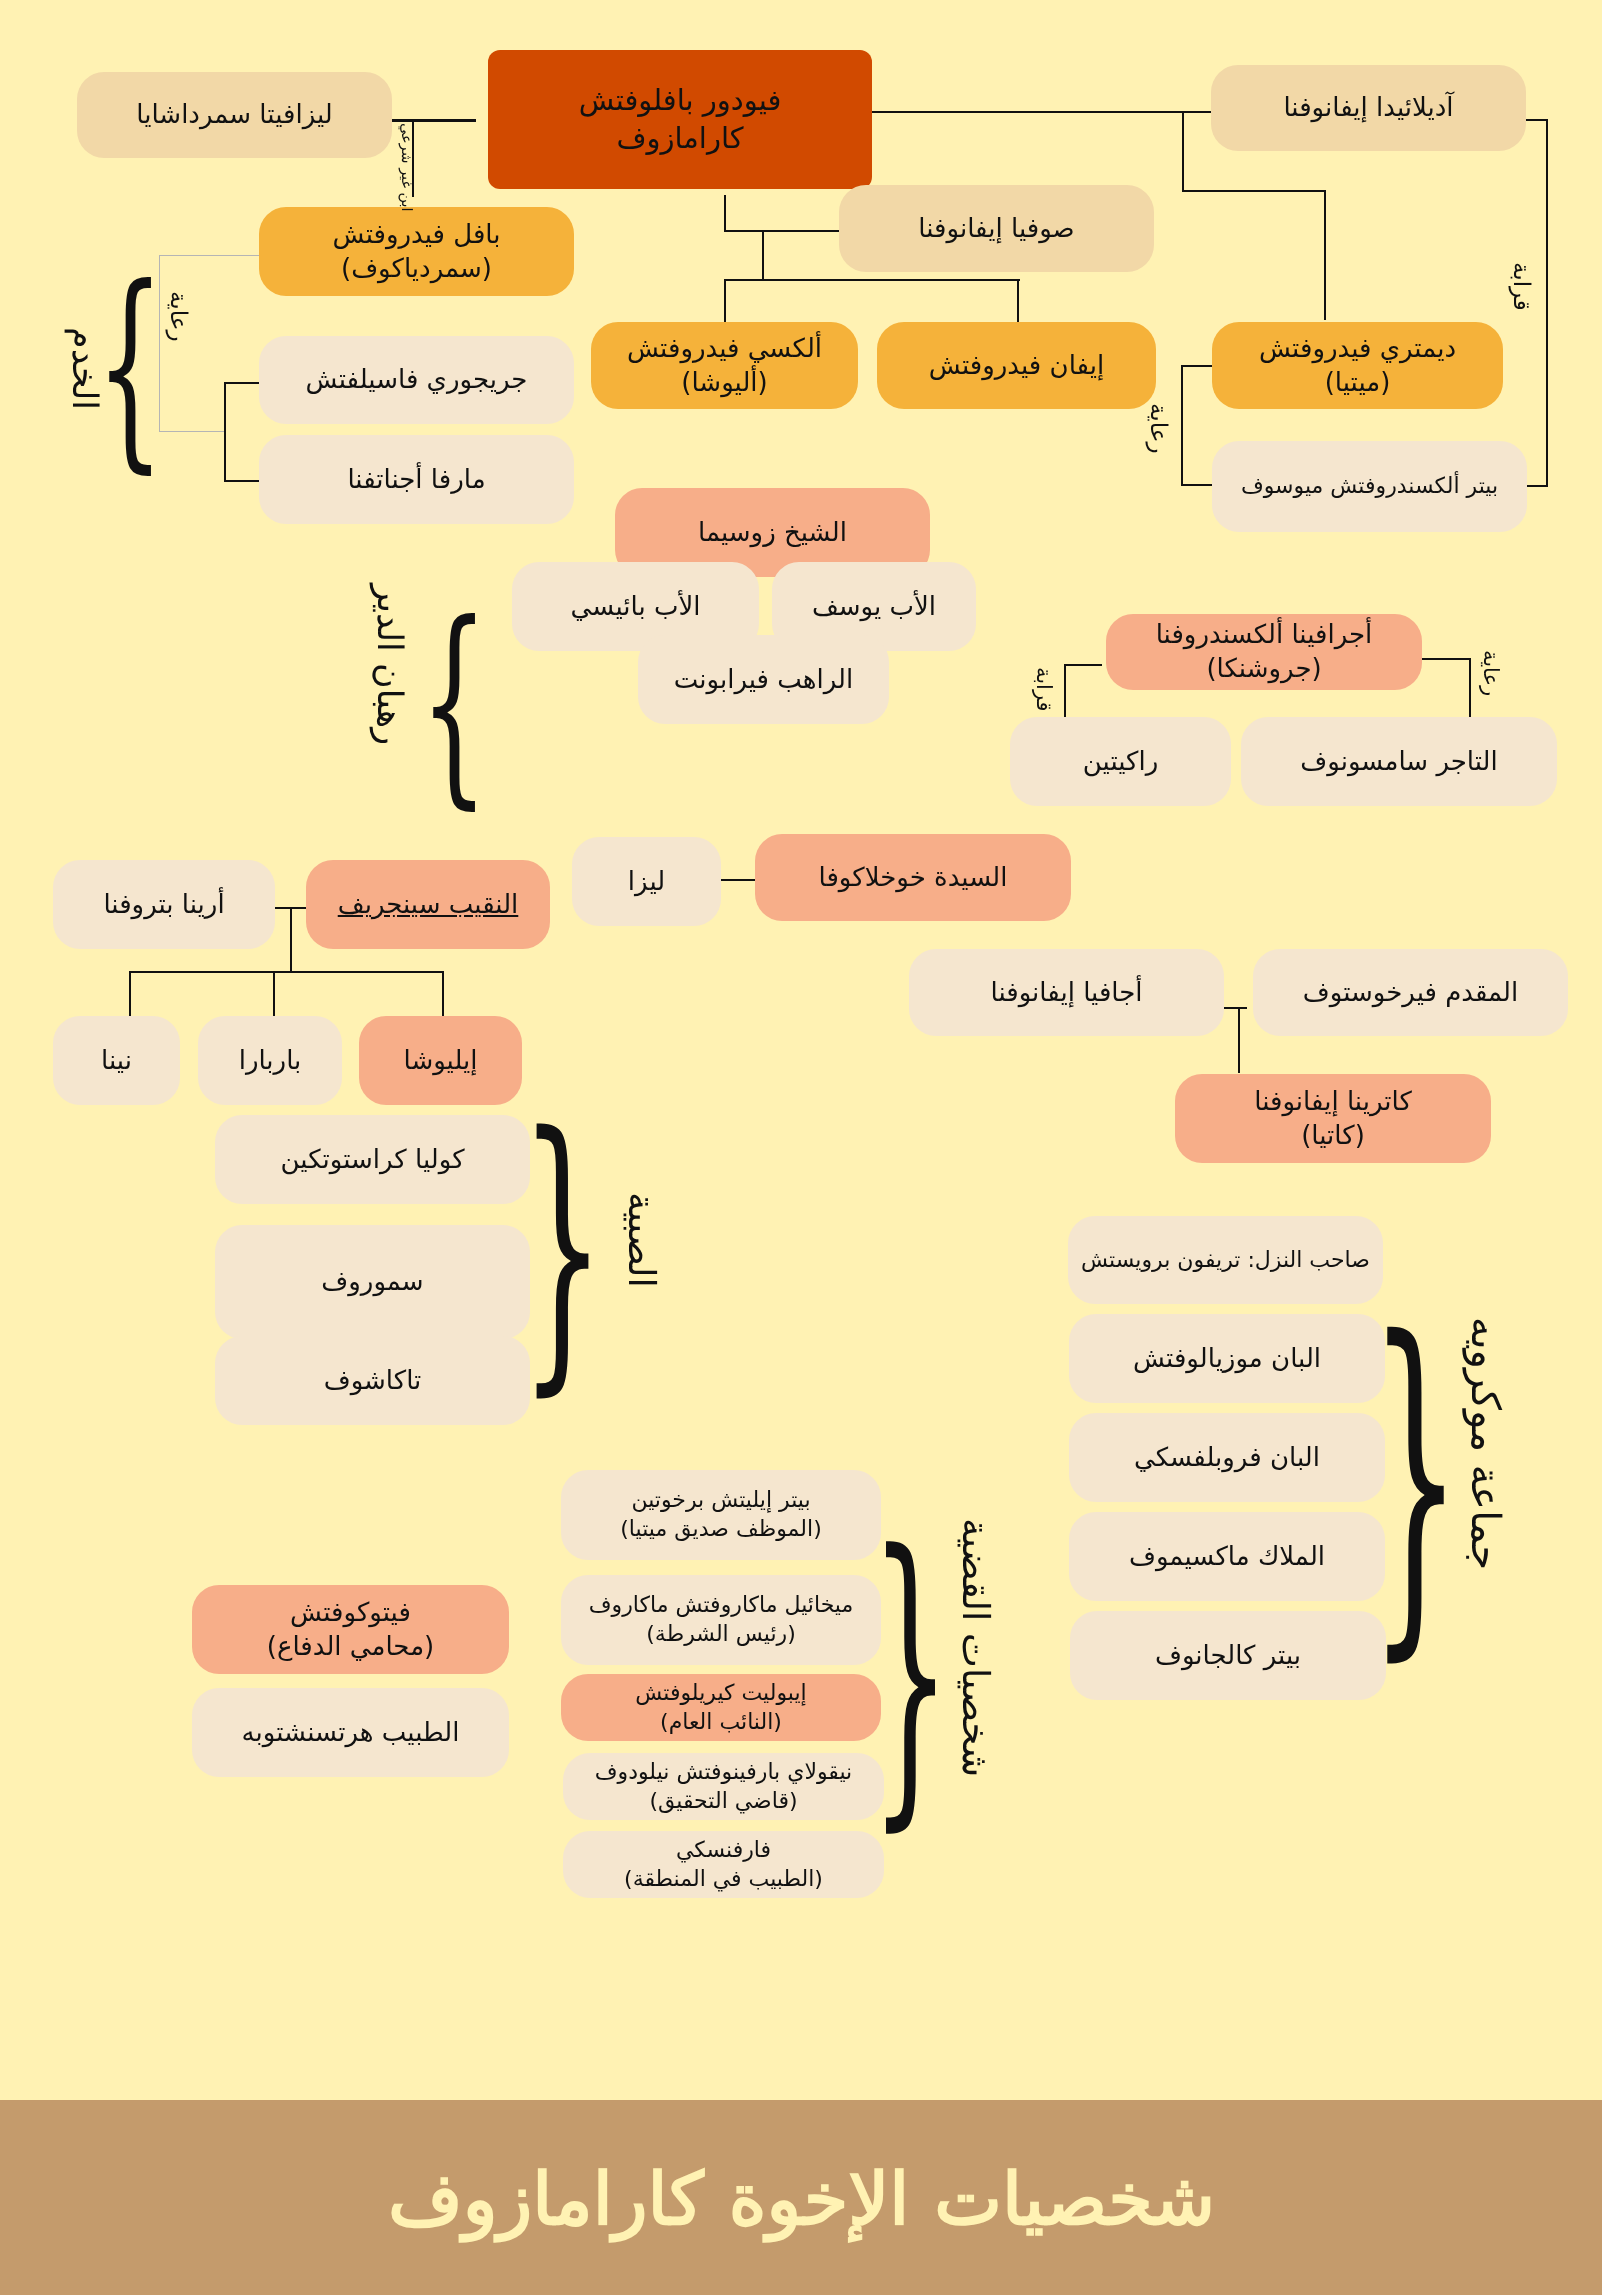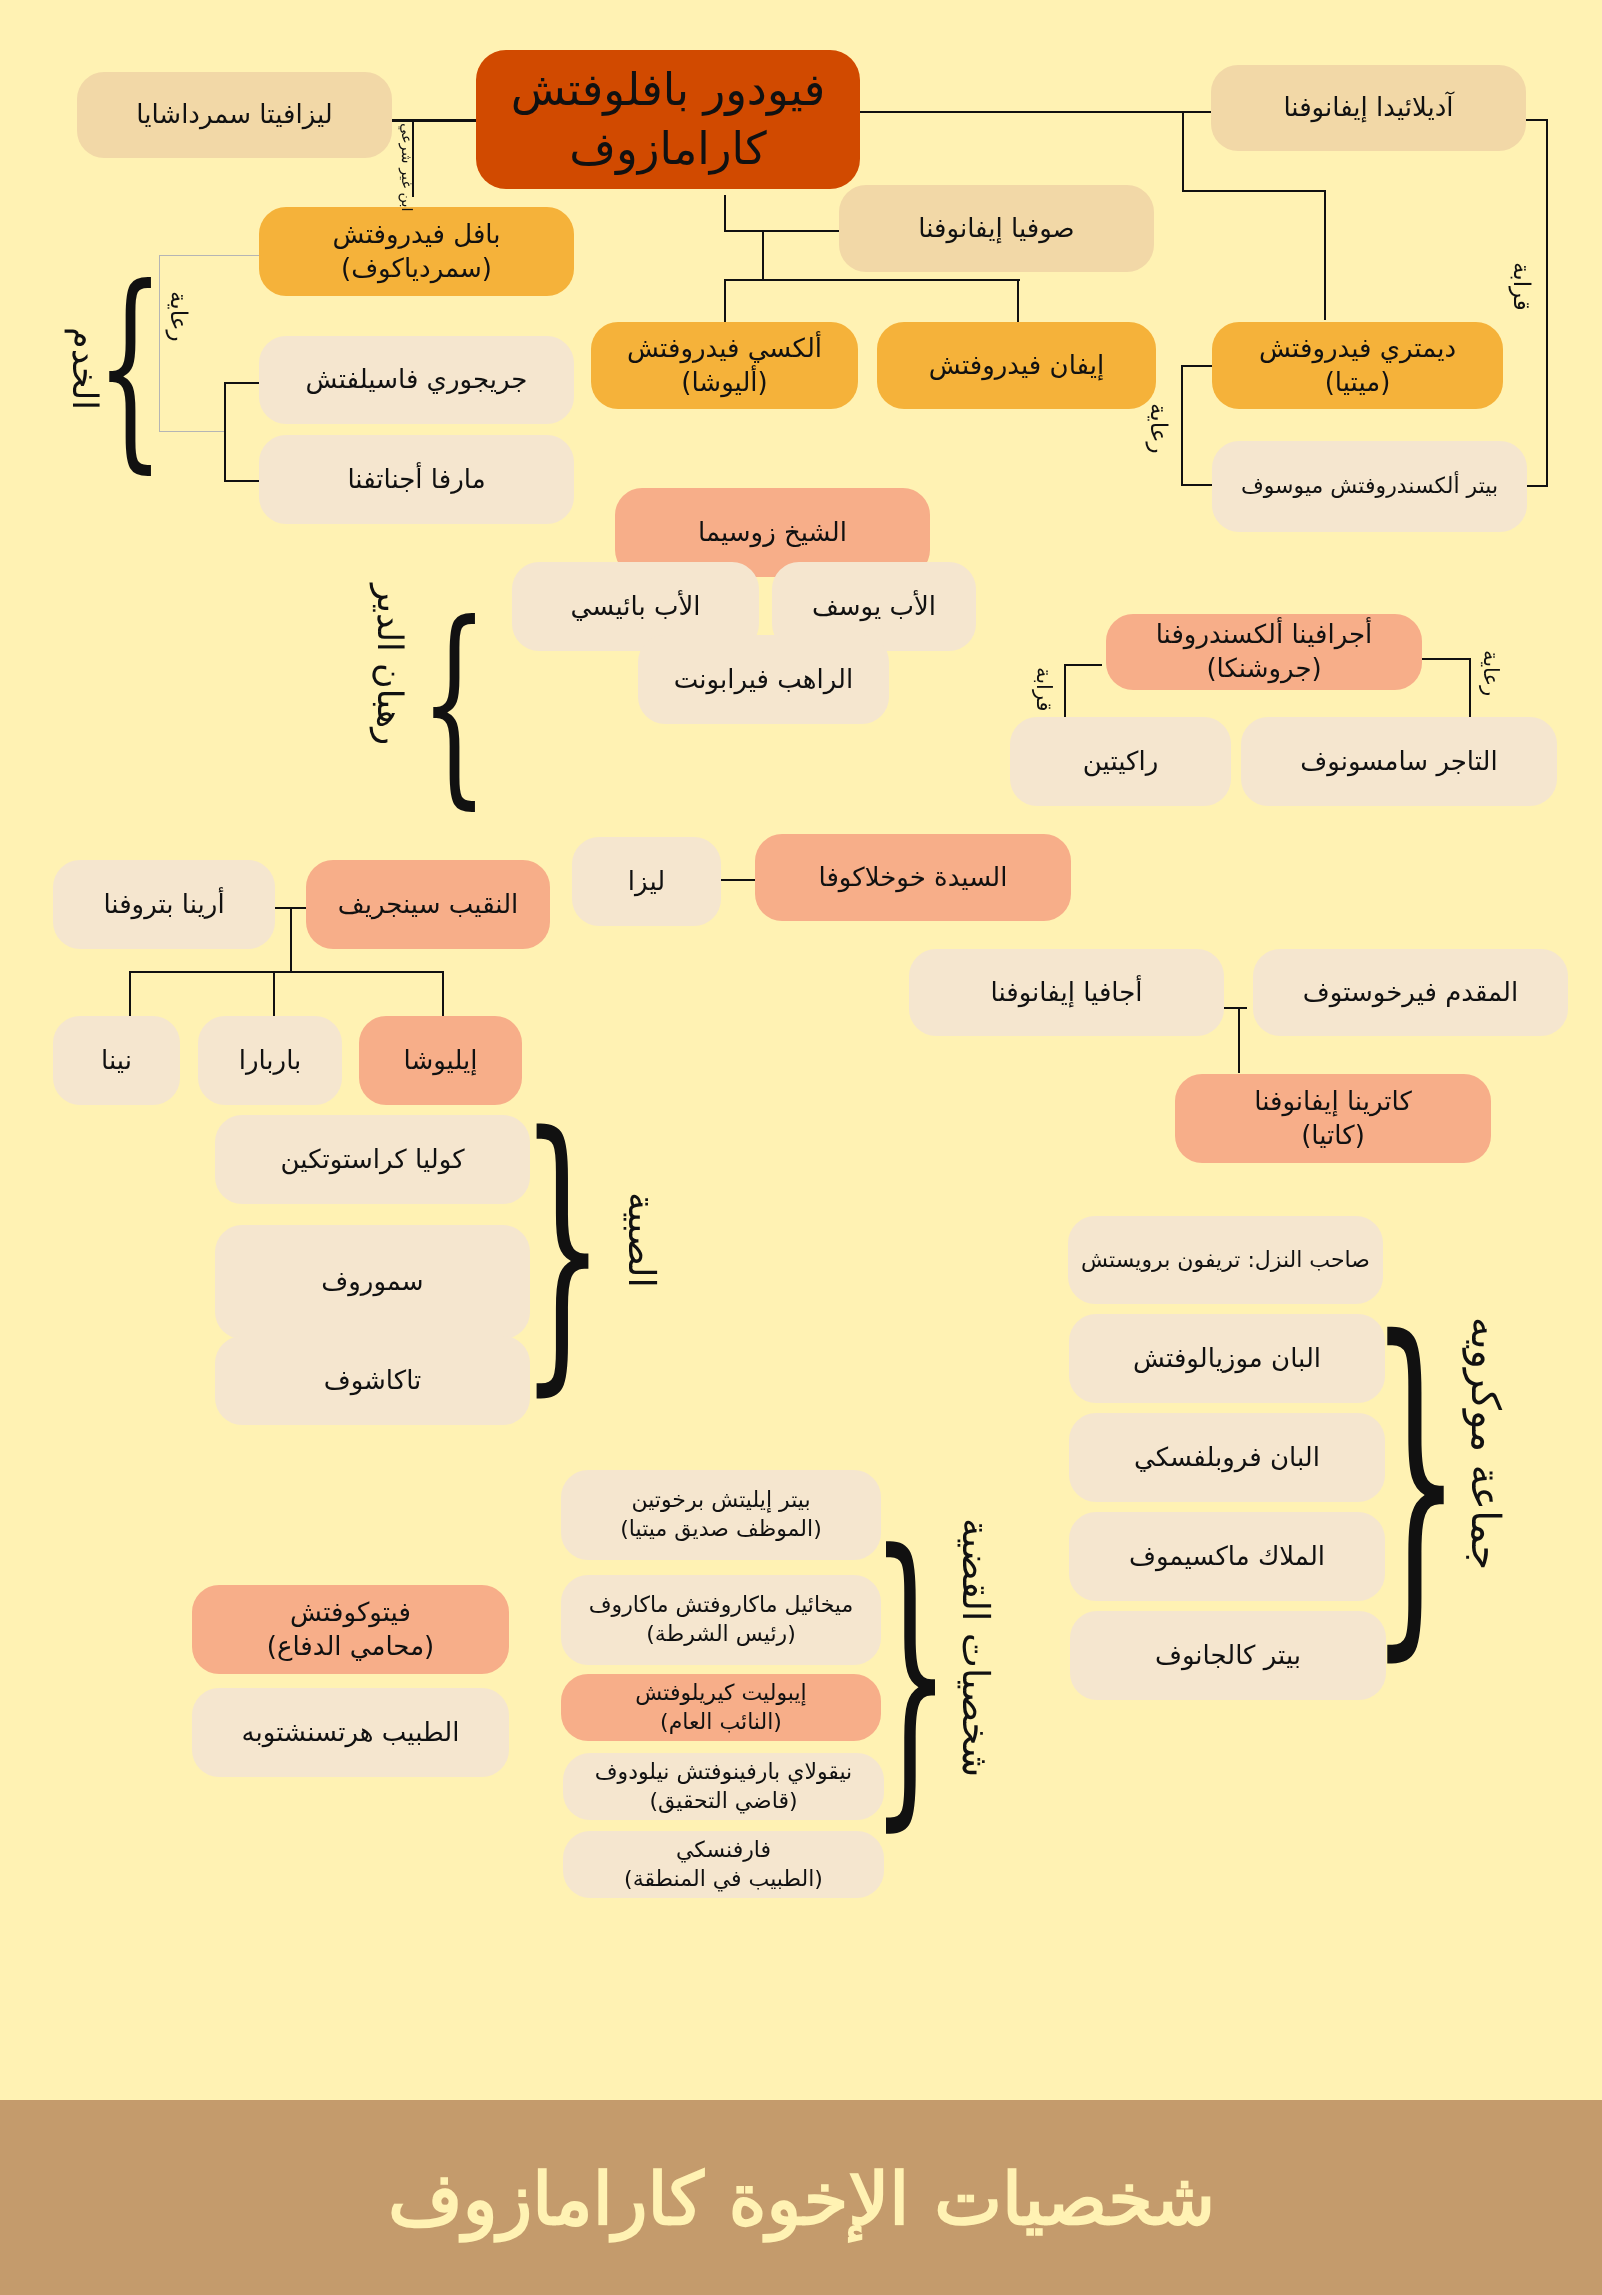--- a/index.html
+++ b/index.html
@@ -9,21 +9,21 @@
     font-family: "DejaVu Sans", sans-serif;
   }
   .node {
     position: absolute; box-sizing: border-box;
     border-radius: 27px;
     display: flex; align-items: center; justify-content: center;
     text-align: center; direction: rtl;
     color: #111; font-size: 26px; line-height: 1.3;
     white-space: pre-line; padding: 0 9.6px;
   }
-  .c-main { background: #D14A00; font-size: 45px; border-radius: 30px; }
+  .c-main { background: #D14A00; font-size: 29px; border-radius: 12px; margin-left: 12px; }
   .c-spouse { background: #F2D8A7; }
   .c-son { background: #F5B23A; }
   .c-pale { background: #F5E6CF; }
   .c-salmon { background: #F7AE89; }
   .sm { font-size: 22px; }
   .line { position: absolute; background: #111; }
   .gline { position: absolute; background: #b5b5b5; }
   .vlabel {
     position: absolute; direction: rtl; color: #111;
     writing-mode: vertical-rl; white-space: nowrap;
@@ -120,21 +120,21 @@
 <div class="node c-pale" style="left:1241px;top:717px;width:316px;height:89px;">التاجر سامسونوف</div>
 
 <div class="node c-salmon" style="left:755px;top:834px;width:316px;height:87px;">السيدة خوخلاكوفا</div>
 <div class="node c-pale" style="left:572px;top:837px;width:149px;height:89px;">ليزا</div>
 
 <div class="node c-pale" style="left:1253px;top:949px;width:315px;height:87px;">المقدم فيرخوستوف</div>
 <div class="node c-pale" style="left:909px;top:949px;width:315px;height:87px;">أجافيا إيفانوفنا</div>
 <div class="node c-salmon" style="left:1175px;top:1074px;width:316px;height:89px;">كاترينا إيفانوفنا
 (كاتيا)</div>
 
-<div class="node c-salmon" style="left:306px;top:860px;width:244px;height:89px;">النقيب سينجريف</div>
+<div class="node c-salmon" style="left:306px;top:860px;width:244px;height:89px;text-decoration:underline;">النقيب سينجريف</div>
 <div class="node c-pale" style="left:53px;top:860px;width:222px;height:89px;">أرينا بتروفنا</div>
 <div class="node c-salmon" style="left:359px;top:1016px;width:163px;height:89px;text-align:right;">إيليوشا</div>
 <div class="node c-pale" style="left:198px;top:1016px;width:144px;height:89px;">باربارا</div>
 <div class="node c-pale" style="left:53px;top:1016px;width:127px;height:89px;">نينا</div>
 
 <div class="node c-pale" style="left:215px;top:1115px;width:315px;height:89px;">كوليا كراستوتكين</div>
 <div class="node c-pale" style="left:215px;top:1225px;width:315px;height:114px;">سموروف</div>
 <div class="node c-pale" style="left:215px;top:1336px;width:315px;height:89px;">تاكاشوف</div>
 
 <div class="node c-pale sm" style="left:1068px;top:1216px;width:315px;height:88px;">صاحب النزل: تريفون برويستش</div>

